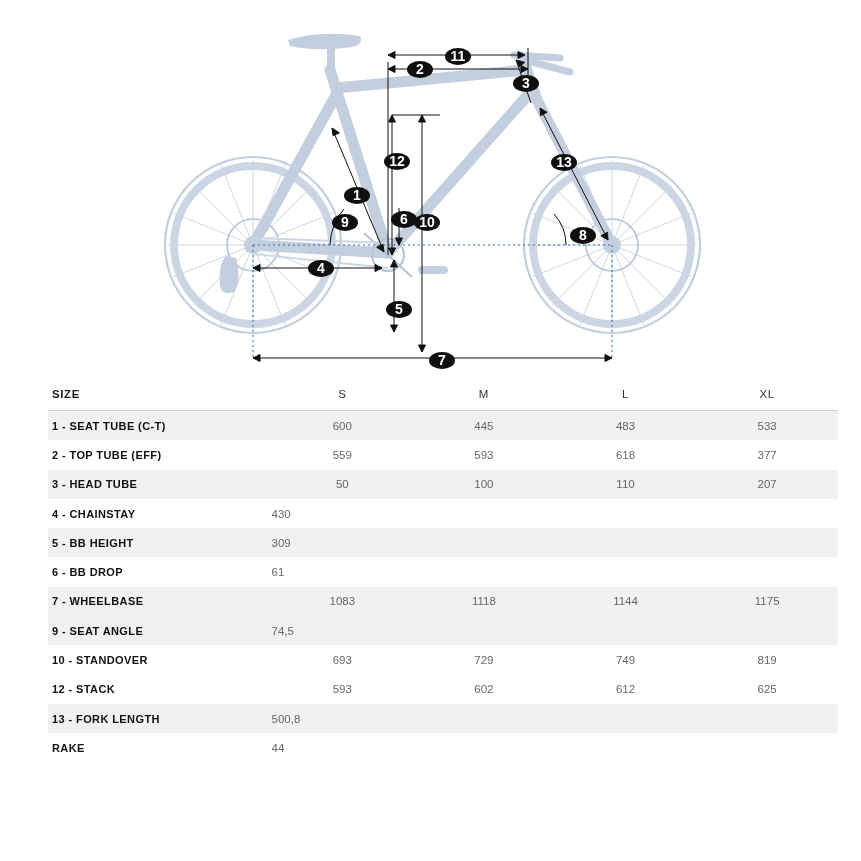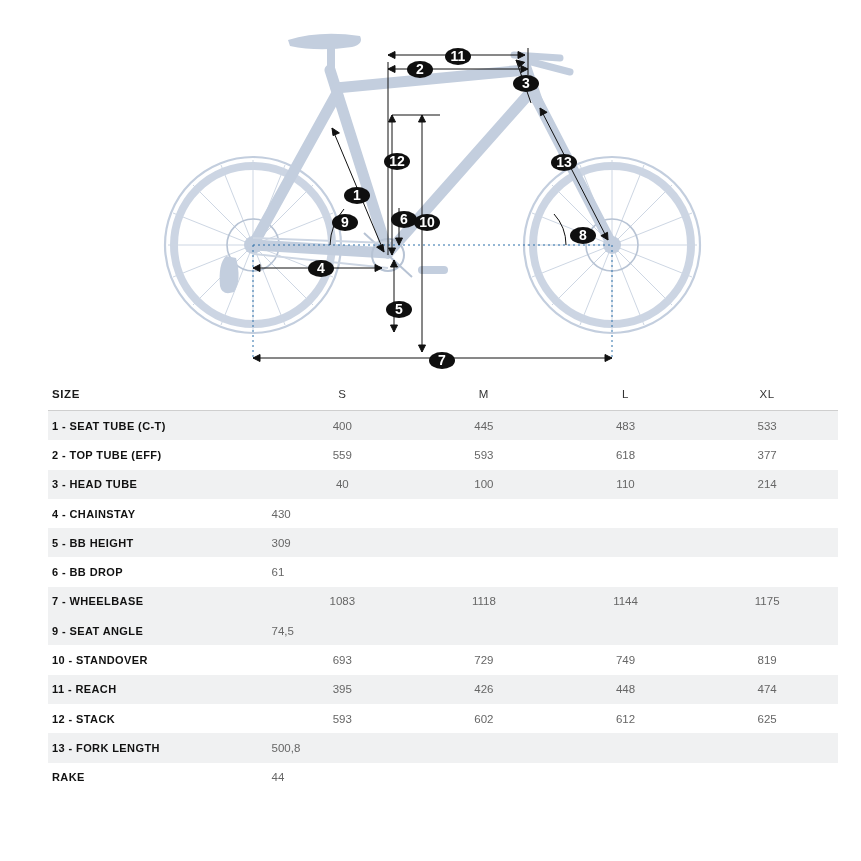--- a/index.html
+++ b/index.html
@@ -293,38 +293,38 @@
         <th class="size-head">SIZE</th>
         <th class="col-head">S</th>
         <th class="col-head">M</th>
         <th class="col-head">L</th>
         <th class="col-head">XL</th>
       </tr>
     </thead>
     <tbody id="geo-body">
         <tr class="alt">
           <td class="label">1 - SEAT TUBE (C-T)</td>
-          <td class="val">400</td>
+          <td class="val">600</td>
           <td class="val">445</td>
           <td class="val">483</td>
           <td class="val">533</td>
         </tr>
         <tr>
           <td class="label">2 - TOP TUBE (EFF)</td>
           <td class="val">559</td>
           <td class="val">593</td>
           <td class="val">618</td>
           <td class="val">377</td>
         </tr>
         <tr class="alt">
           <td class="label">3 - HEAD TUBE</td>
-          <td class="val">40</td>
+          <td class="val">50</td>
           <td class="val">100</td>
           <td class="val">110</td>
-          <td class="val">214</td>
+          <td class="val">207</td>
         </tr>
         <tr>
           <td class="label">4 - CHAINSTAY</td>
           <td class="val-span" colspan="4">430</td>
         </tr>
         <tr class="alt">
           <td class="label">5 - BB HEIGHT</td>
           <td class="val-span" colspan="4">309</td>
         </tr>
         <tr>
@@ -342,27 +342,20 @@
           <td class="label">9 - SEAT ANGLE</td>
           <td class="val-span" colspan="4">74,5</td>
         </tr>
         <tr>
           <td class="label">10 - STANDOVER</td>
           <td class="val">693</td>
           <td class="val">729</td>
           <td class="val">749</td>
           <td class="val">819</td>
         </tr>
-        <tr class="alt">
-          <td class="label">11 - REACH</td>
-          <td class="val">395</td>
-          <td class="val">426</td>
-          <td class="val">448</td>
-          <td class="val">474</td>
-        </tr>
         <tr>
           <td class="label">12 - STACK</td>
           <td class="val">593</td>
           <td class="val">602</td>
           <td class="val">612</td>
           <td class="val">625</td>
         </tr>
         <tr class="alt">
           <td class="label">13 - FORK LENGTH</td>
           <td class="val-span" colspan="4">500,8</td>

